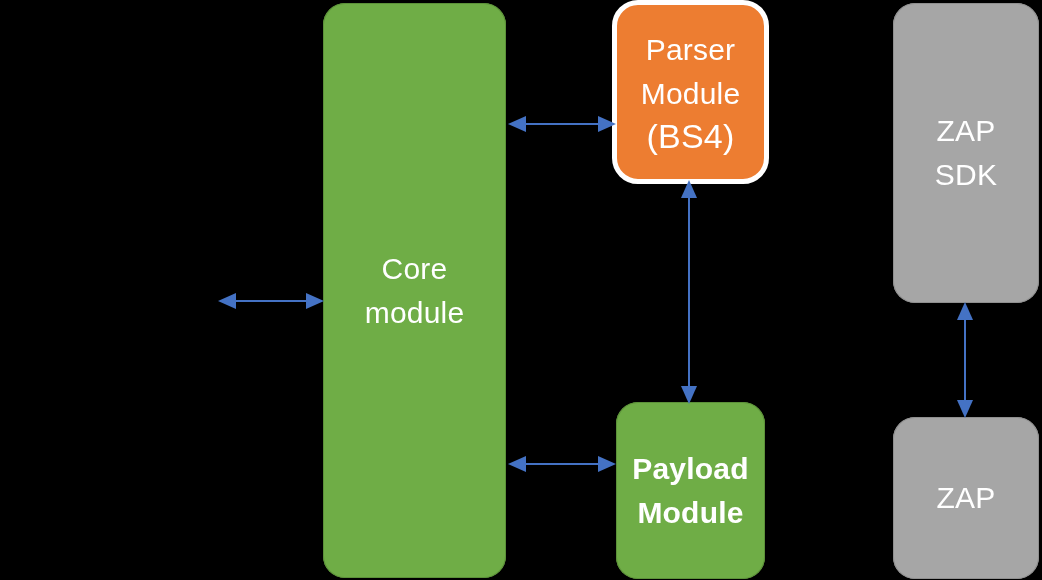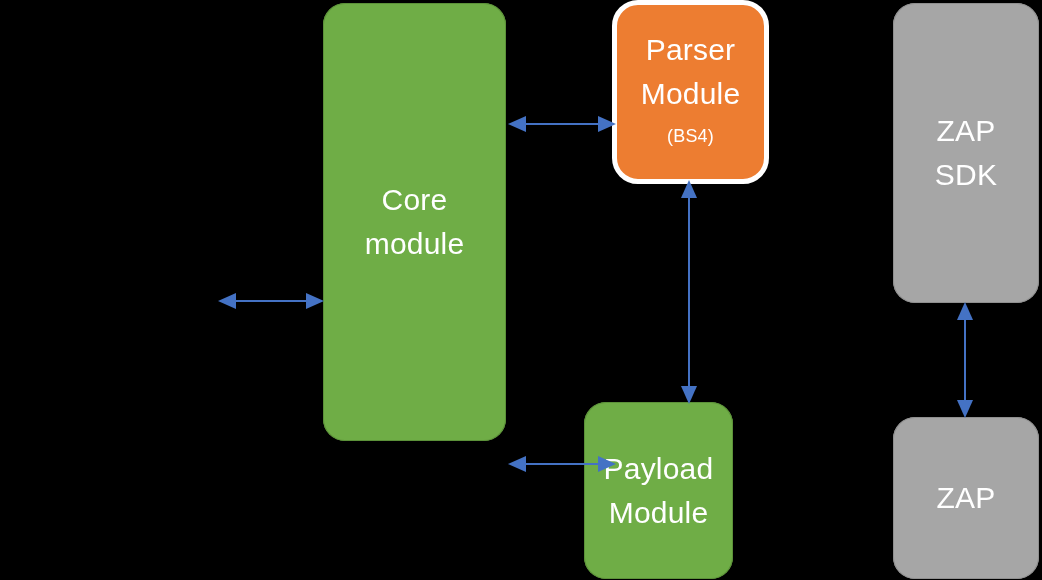--- a/index.html
+++ b/index.html
@@ -26,45 +26,46 @@
     border-radius: 22px;
   }
   .node .label {
     line-height: 44px;
     font-size: 30px;
     white-space: pre-line;
     letter-spacing: 0.2px;
   }
   .node .label .sub {
     display: block;
-    font-size: 18px;
+    font-size: 34px;
     line-height: 40px;
   }
 
   
   #node-web {
     left: 0px; top: 0px; width: 217px; height: 580px;
     background: #4575C4;
     box-shadow: 0 0 0 1px #39619f inset;
   }
   #node-core {
-    left: 323px; top: 3px; width: 183px; height: 438px;
+    left: 323px; top: 3px; width: 183px; height: 575px;
     background: #6FAD46;
     box-shadow: 0 0 0 1px #5c9139 inset;
   }
   #node-parser {
     left: 612px; top: 0px; width: 157px; height: 184px;
     background: #ED7D31;
     border: 5px solid #FFFFFF;
     border-radius: 26px;
   }
   #node-payload {
-    left: 584px; top: 402px; width: 149px; height: 177px;
+    left: 616px; top: 402px; width: 149px; height: 177px;
     background: #6FAD46;
     box-shadow: 0 0 0 1px #5c9139 inset;
+    font-weight: bold;
   }
   #node-zapsdk {
     left: 893px; top: 3px; width: 146px; height: 300px;
     background: #A6A6A6;
     box-shadow: 0 0 0 1px #8f8f8f inset;
   }
   #node-zap {
     left: 893px; top: 417px; width: 146px; height: 162px;
     background: #A6A6A6;
     box-shadow: 0 0 0 1px #8f8f8f inset;

